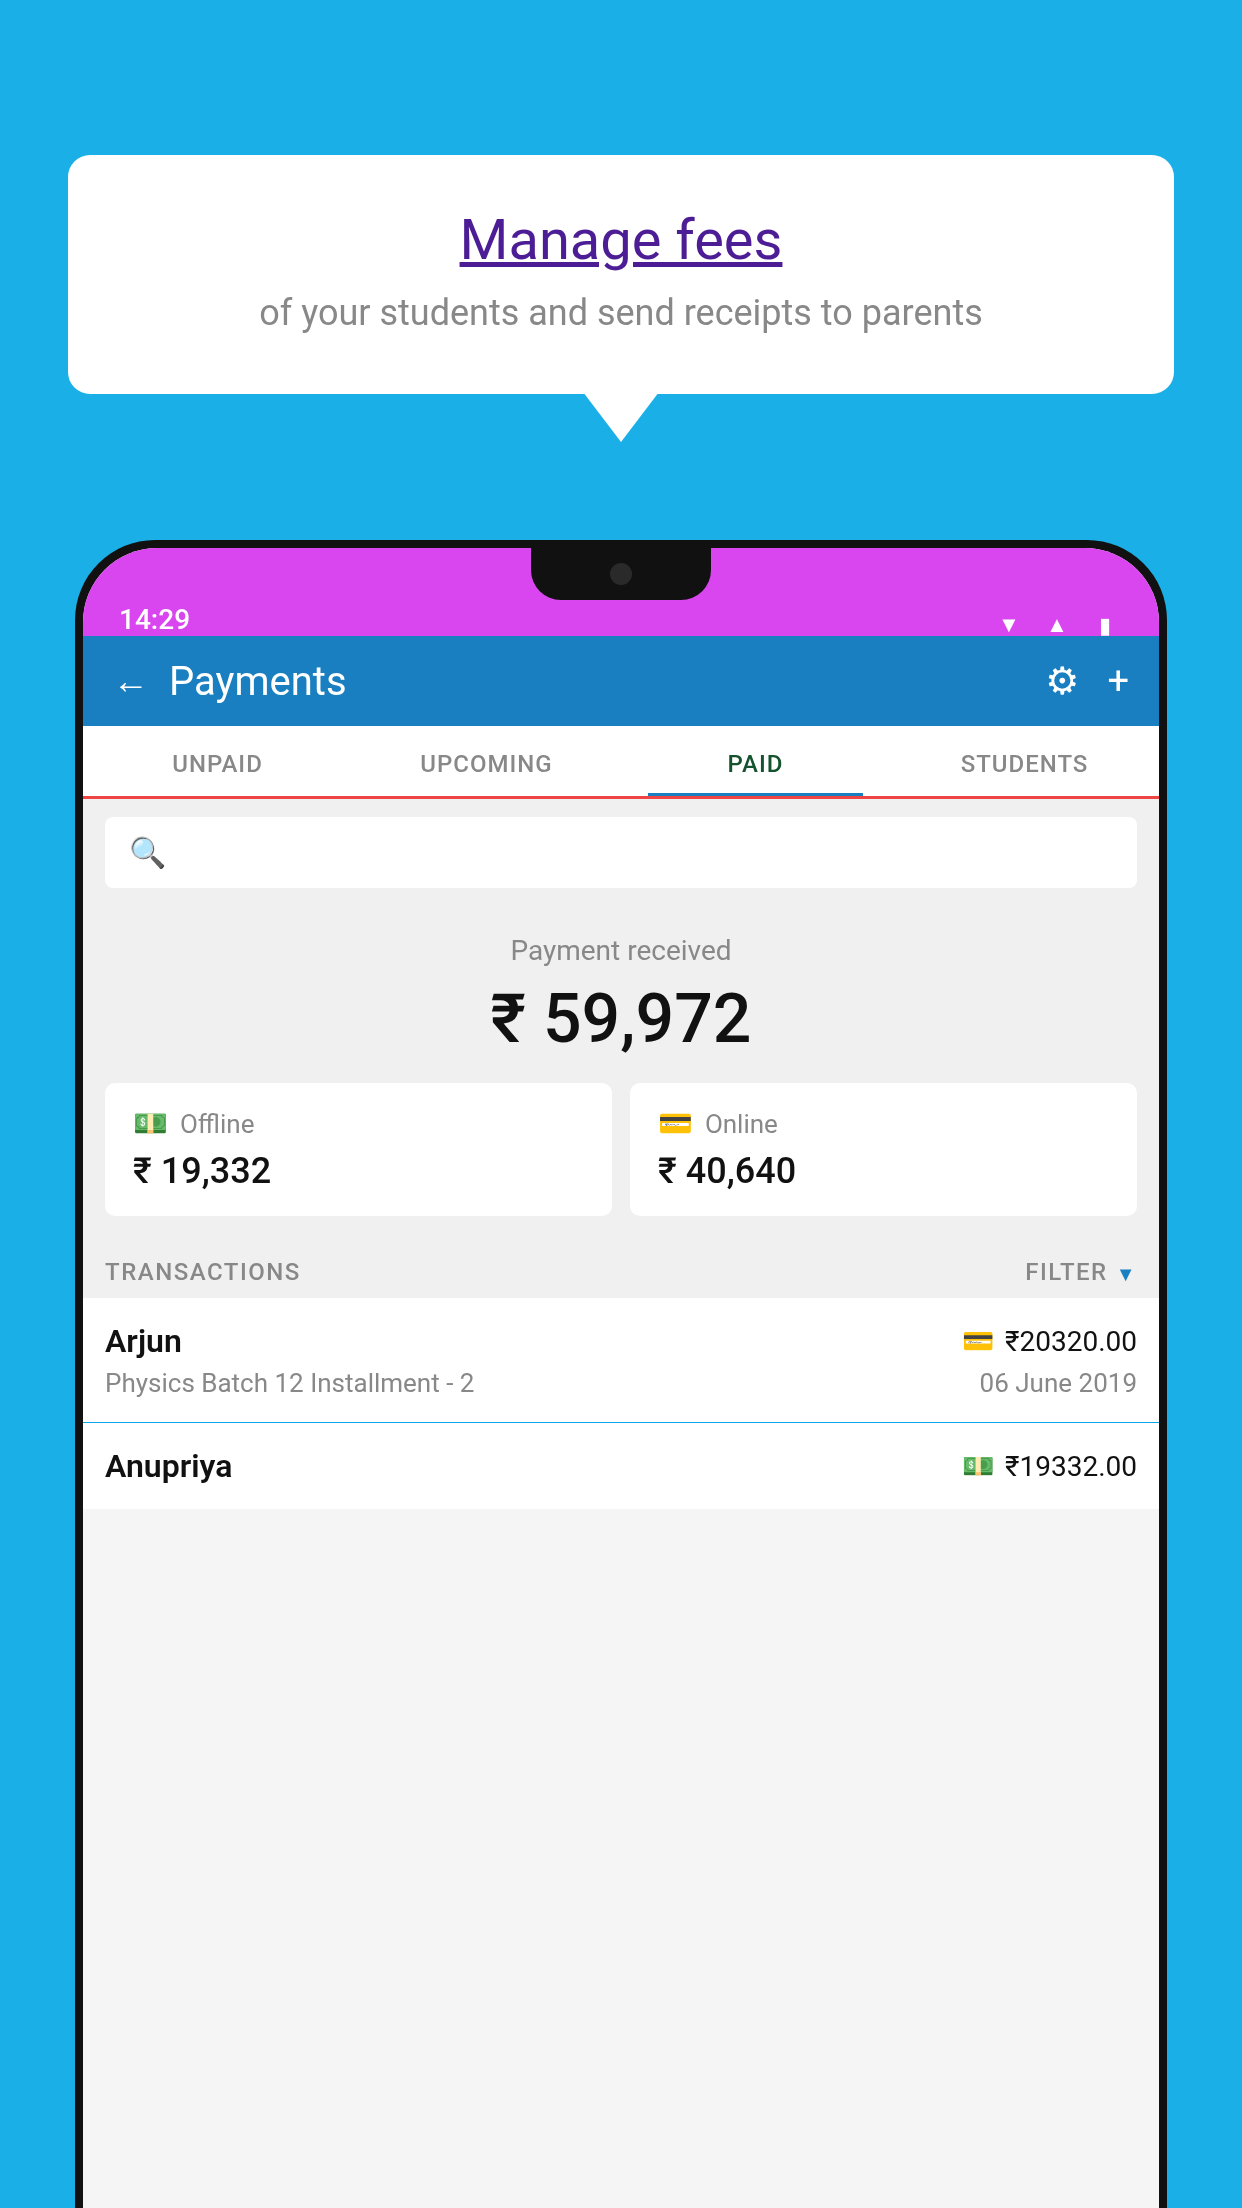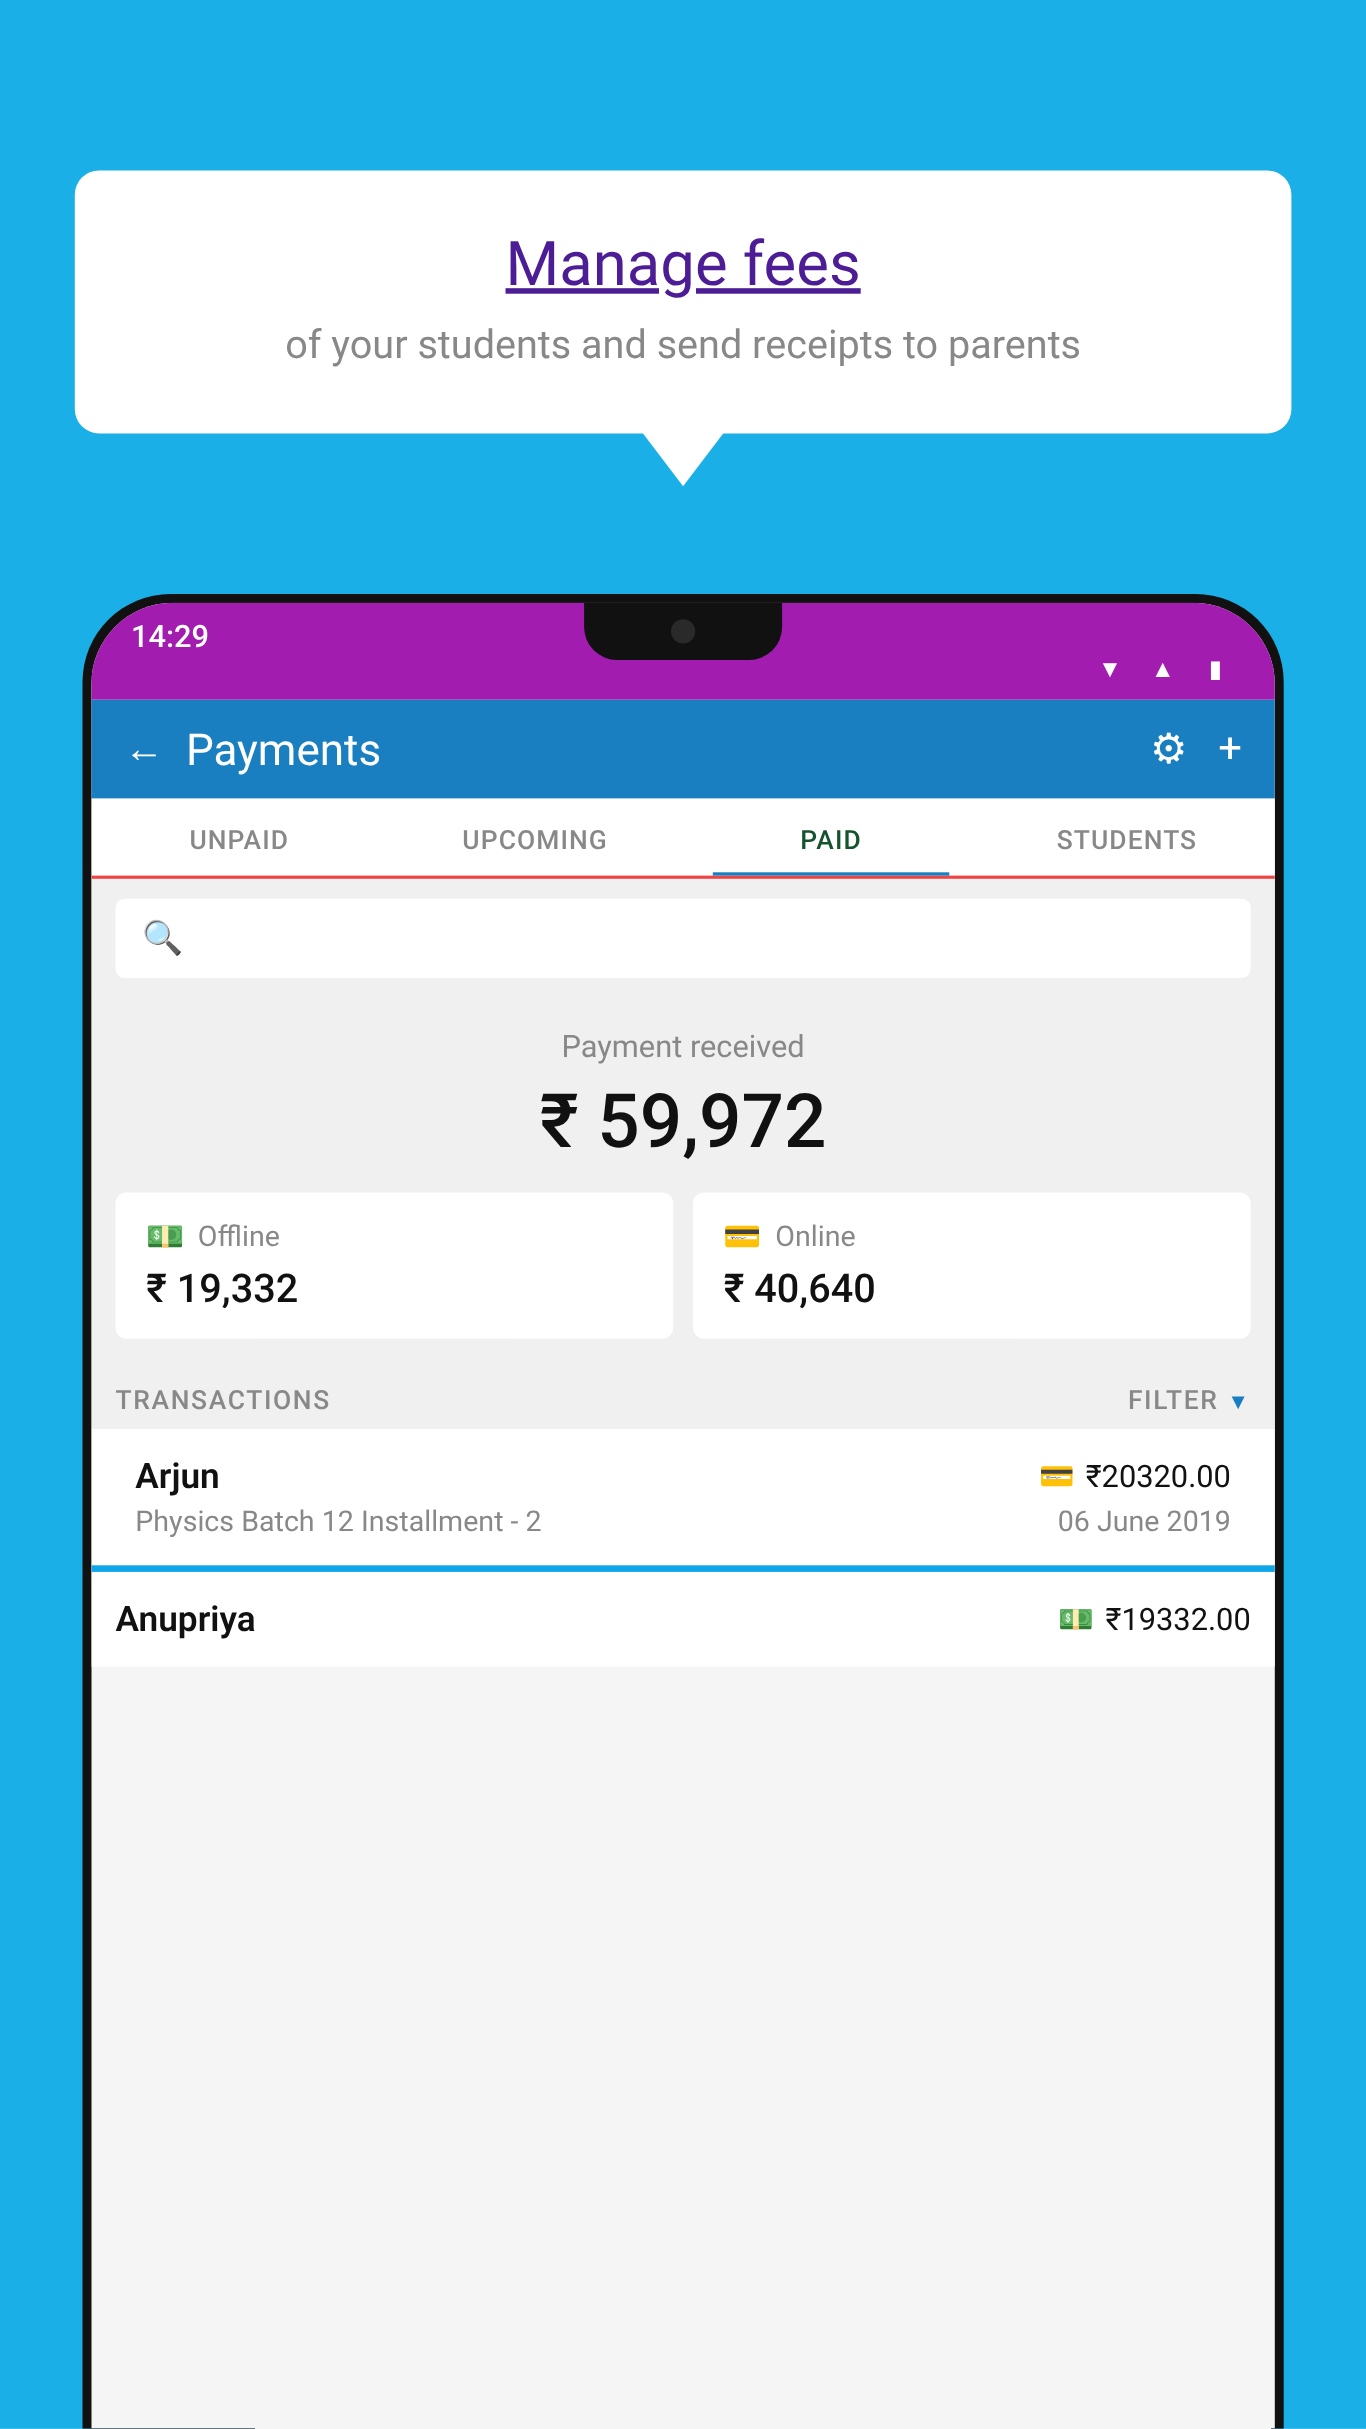--- a/index.html
+++ b/index.html
@@ -78,29 +78,28 @@
       position: absolute;
       top: 0;
       left: 0;
       right: 0;
       bottom: 0;
       background: #f5f5f5;
       border-radius: 68px 68px 0 0;
       overflow: hidden;
     }
     .notch-bar {
-      background: #a21caf;
+      background: #d946ef;
       height: 88px;
       display: flex;
-      align-items: flex-start;
+      align-items: flex-end;
       padding-top: 14px;
       padding-left: 36px;
       padding-right: 36px;
       position: relative;
-      flex-direction: column;
     }
     .status-time {
       color: white;
       font-size: 28px;
       font-weight: 500;
     }
     .status-icons {
       margin-left: auto;
       display: flex;
       align-items: center;
@@ -296,22 +295,22 @@
     .filter-triangle {
       color: #1a7fc1;
       font-size: 20px;
     }
 
     
     .transactions-list {
       background: white;
     }
     .transaction-item {
-      padding: 24px 40px;
-      border-bottom: 6px solid #0ea5e9;
+      padding: 24px 22px;
+      border-bottom: 1px solid #0ea5e9;
     }
     .transaction-top {
       display: flex;
       justify-content: space-between;
       align-items: center;
       margin-bottom: 8px;
     }
     .transaction-name {
       font-size: 32px;
       font-weight: 600;

